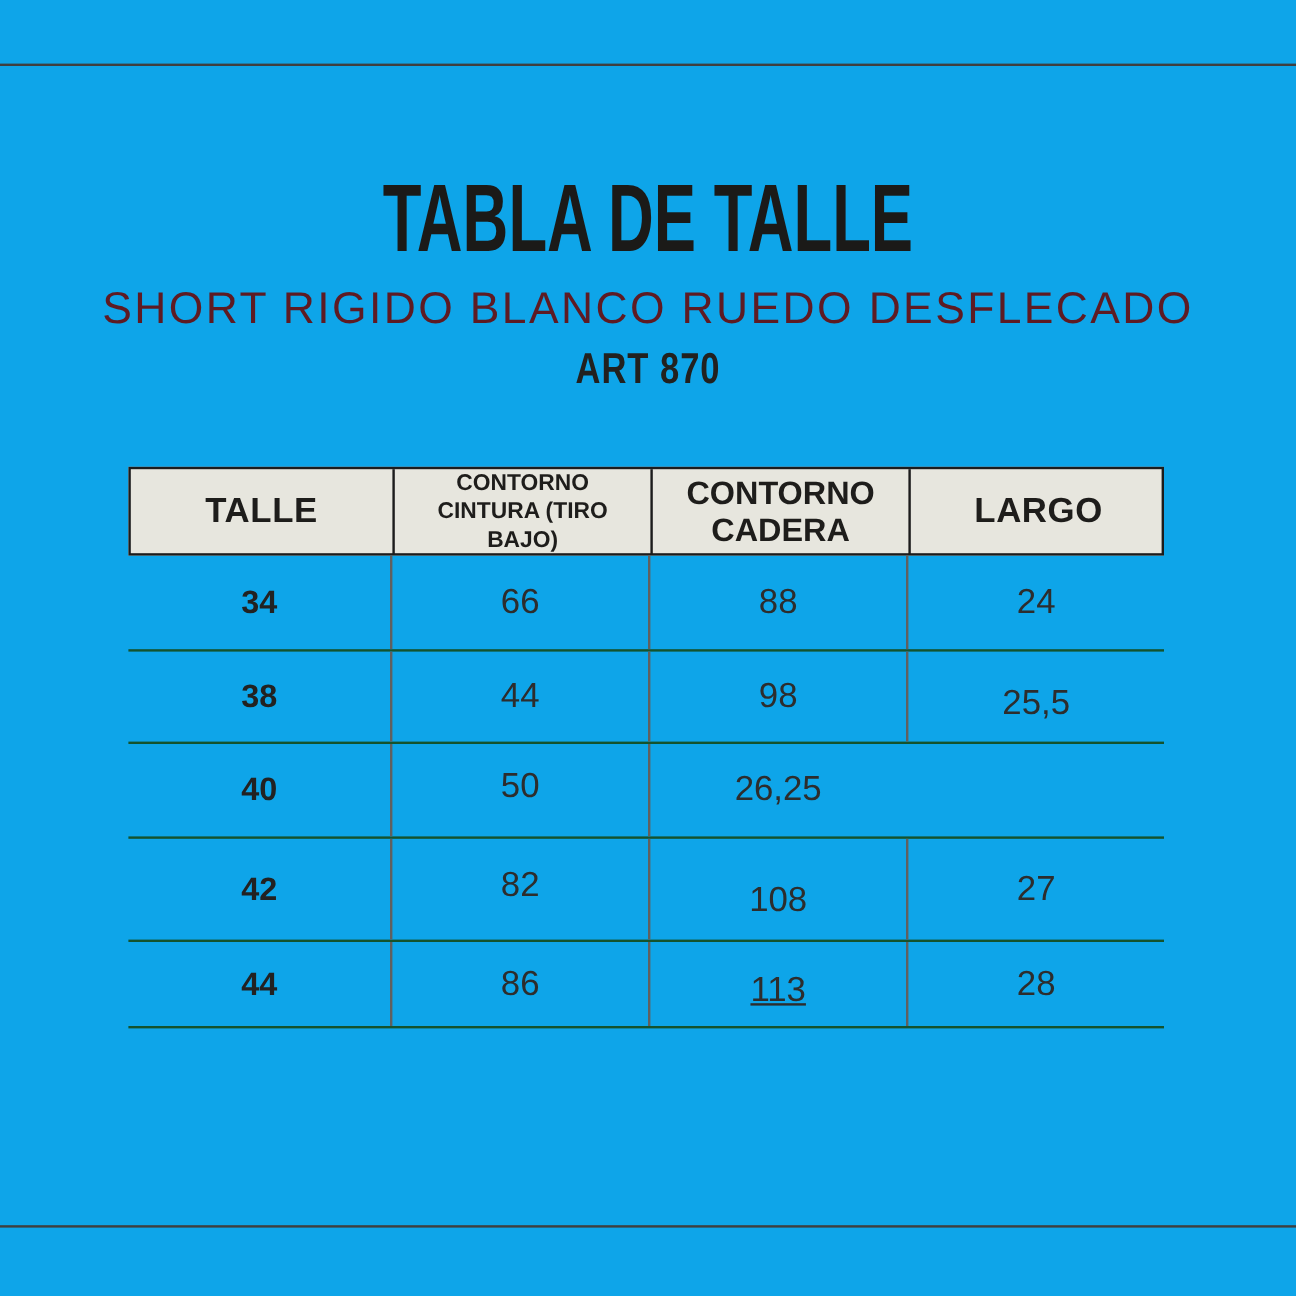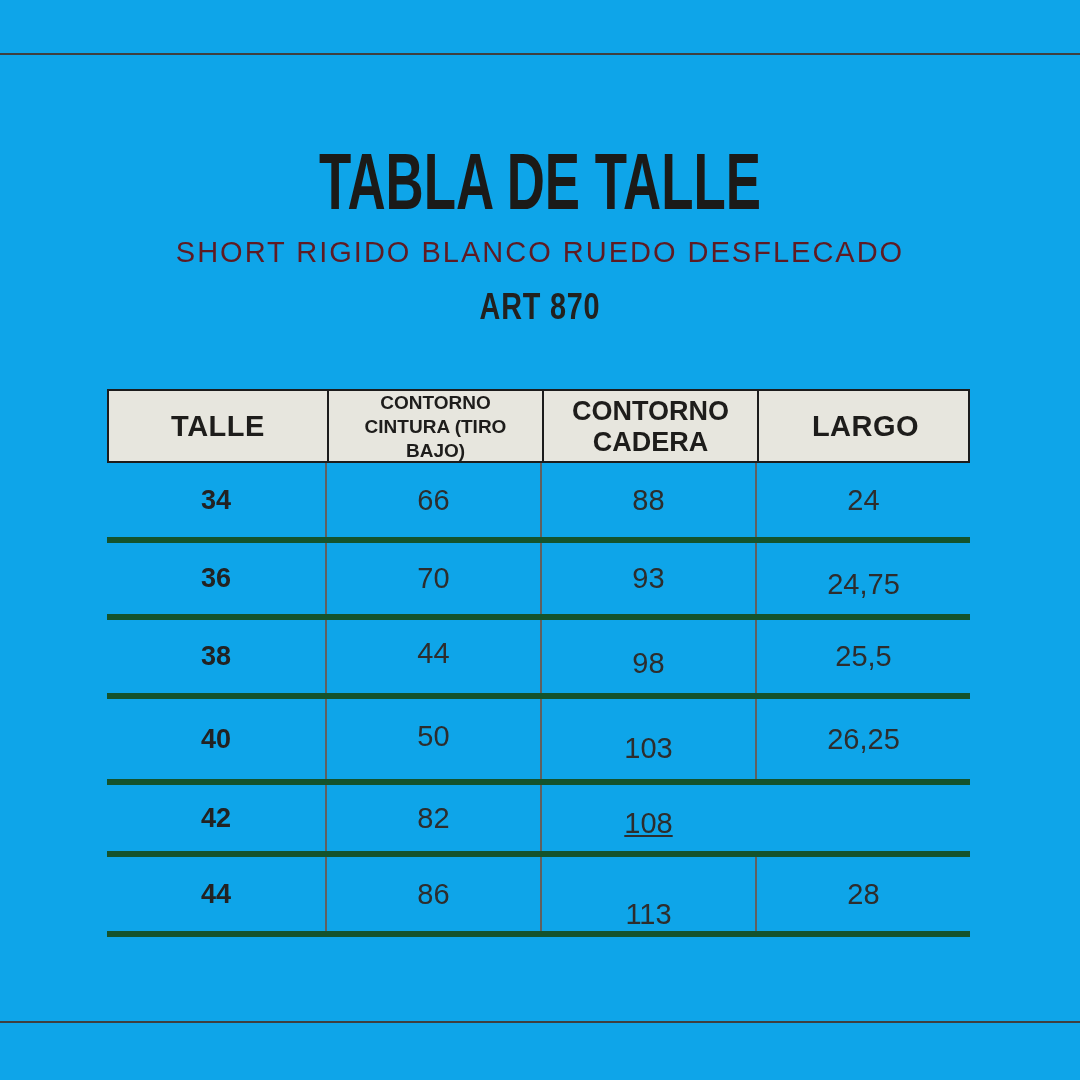--- a/index.html
+++ b/index.html
@@ -45,21 +45,21 @@
     transform-origin: 50% 50%;
     white-space: nowrap;
   }
 
   .subtitle {
     position: absolute;
     top: 238px;
     left: 0;
     width: 1080px;
     text-align: center;
-    font-size: 29px;
+    font-size: 37px;
     font-weight: normal;
     line-height: 1;
     letter-spacing: 2px;
     color: #5e1b23;
     white-space: nowrap;
   }
 
   .article {
     position: absolute;
     top: 289px;
@@ -102,21 +102,21 @@
     color: #1e1d1b;
     font-weight: bold;
   }
   .th + .th { border-left: 2px solid #1c1c1c; }
   .th.c1, .th.c4 { font-size: 29px; letter-spacing: 0.5px; }
   .th.c3 { font-size: 27px; line-height: 1.15; }
   .th.c3 span { max-width: 190px; }
   .th.c2 { font-size: 19px; line-height: 1.25; }
   .th.c2 span { max-width: 150px; }
 
-  .trow { border-bottom: 6px solid #14532d; }
+  .trow { border-bottom: 2px solid #14532d; }
   .trow:nth-of-type(2) { height: 80px; }
   .trow:nth-of-type(3) { height: 77px; }
   .trow:nth-of-type(4) { height: 79px; }
   .trow:nth-of-type(5) { height: 86px; }
   .trow:nth-of-type(6) { height: 72px; }
   .trow:nth-of-type(7) { height: 80px; }
 
   .td {
     display: flex;
     align-items: center;
@@ -173,34 +173,20 @@
           <span>66</span>
         </div>
       <div class="td c3">
           <span>88</span>
         </div>
       <div class="td c4">
           <span>24</span>
         </div>
     </div>
 
-    <div class="trow">
-      <div class="td c1">
-          <span>36</span>
-        </div>
-      <div class="td c2">
-          <span>70</span>
-        </div>
-      <div class="td c3">
-          <span>93</span>
-        </div>
-      <div class="td c4">
-          <span>24,75</span>
-        </div>
-    </div>
 
     <div class="trow">
       <div class="td c1">
           <span>38</span>
         </div>
       <div class="td c2">
           <span>44</span>
         </div>
       <div class="td c3">
           <span>98</span>
@@ -210,38 +196,38 @@
         </div>
     </div>
 
     <div class="trow">
       <div class="td c1">
           <span>40</span>
         </div>
       <div class="td c2">
           <span>50</span>
         </div>
-      <div class="td c3">
-          <span>103</span>
-        </div>
       <div class="td c4">
           <span>26,25</span>
         </div>
     </div>
 
     <div class="trow">
       <div class="td c1">
           <span>42</span>
         </div>
       <div class="td c2">
           <span>82</span>
         </div>
       <div class="td c3">
           <span>108</span>
         </div>
+      <div class="td c4">
+          <span>27</span>
+        </div>
     </div>
 
     <div class="trow">
       <div class="td c1">
           <span>44</span>
         </div>
       <div class="td c2">
           <span>86</span>
         </div>
       <div class="td c3">

